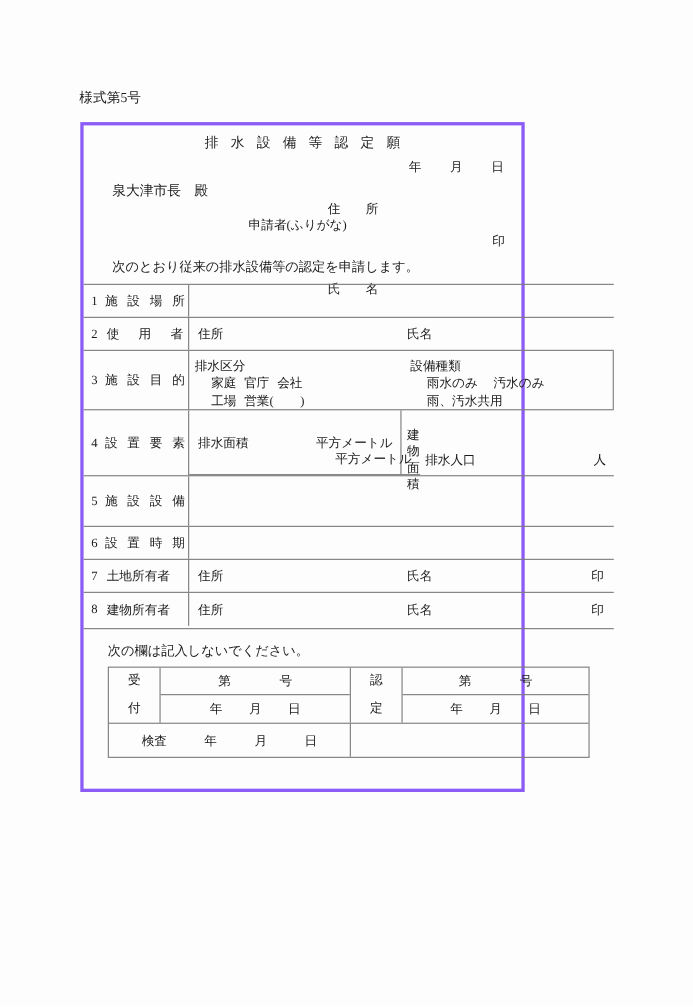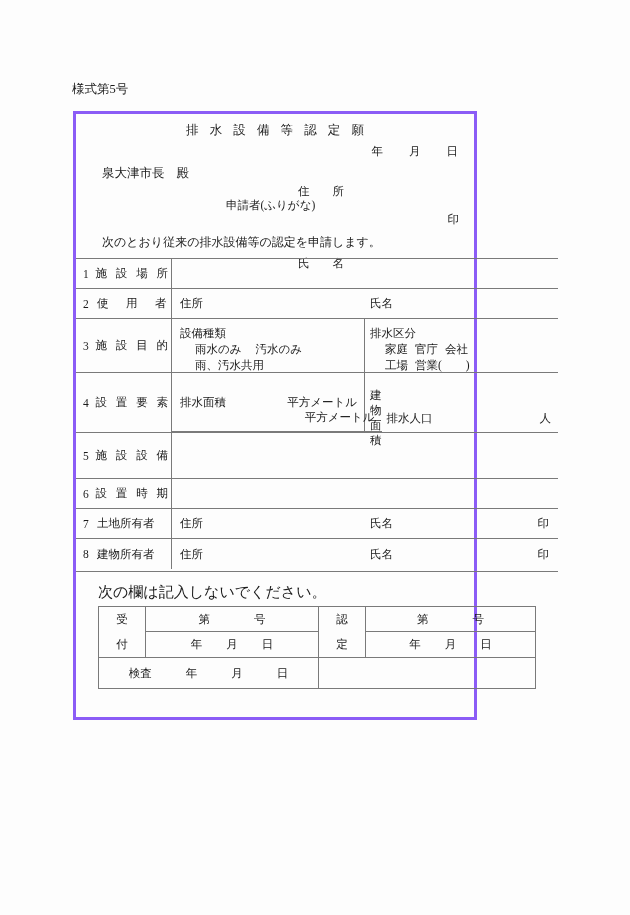--- a/index.html
+++ b/index.html
@@ -186,21 +186,21 @@
     top: 457px;
     width: 482px;
     height: 150px;
     border-top: 1px solid #7a7a7a;
     box-sizing: border-box;
   }
   .office-note {
     position: absolute;
     left: 22px;
     top: 11px;
-    font-size: 15px;
+    font-size: 12px;
     white-space: nowrap;
   }
   .office-table {
     position: absolute;
     left: 22px;
     top: 34px;
     width: 438px;
     border: 1px solid #7a7a7a;
     box-sizing: border-box;
   }
@@ -318,36 +318,36 @@
         </div>
       </div>
 
       <div class="row r-h54">
         <div class="lab">
           <span class="num">3</span>
             <span class="txt">施 設 目 的</span>
         </div>
         <div class="body">
           <div class="purpose">
+            <div class="half right">
+              <div>排水区分</div>
+              <div class="opt">
+                <span>家庭</span><span class="sp1"></span><span>官庁</span><span class="sp1"></span><span>会社</span>
+              </div>
+              <div class="opt">
+                <span>工場</span><span class="sp1"></span><span>営業(</span><span class="sp-m"></span><span>)</span>
+              </div>
+            </div>
             <div class="half left">
               <div>設備種類</div>
               <div class="opt">
                 <span>雨水のみ</span><span class="sp2"></span><span>汚水のみ</span>
               </div>
               <div class="opt">
                 <span>雨、汚水共用</span>
-              </div>
-            </div>
-            <div class="half right">
-              <div>排水区分</div>
-              <div class="opt">
-                <span>家庭</span><span class="sp1"></span><span>官庁</span><span class="sp1"></span><span>会社</span>
-              </div>
-              <div class="opt">
-                <span>工場</span><span class="sp1"></span><span>営業(</span><span class="sp-m"></span><span>)</span>
               </div>
             </div>
           </div>
         </div>
       </div>
 
       <div class="row r-h60">
         <div class="lab">
           <span class="num">4</span>
             <span class="txt">設 置 要 素</span>

